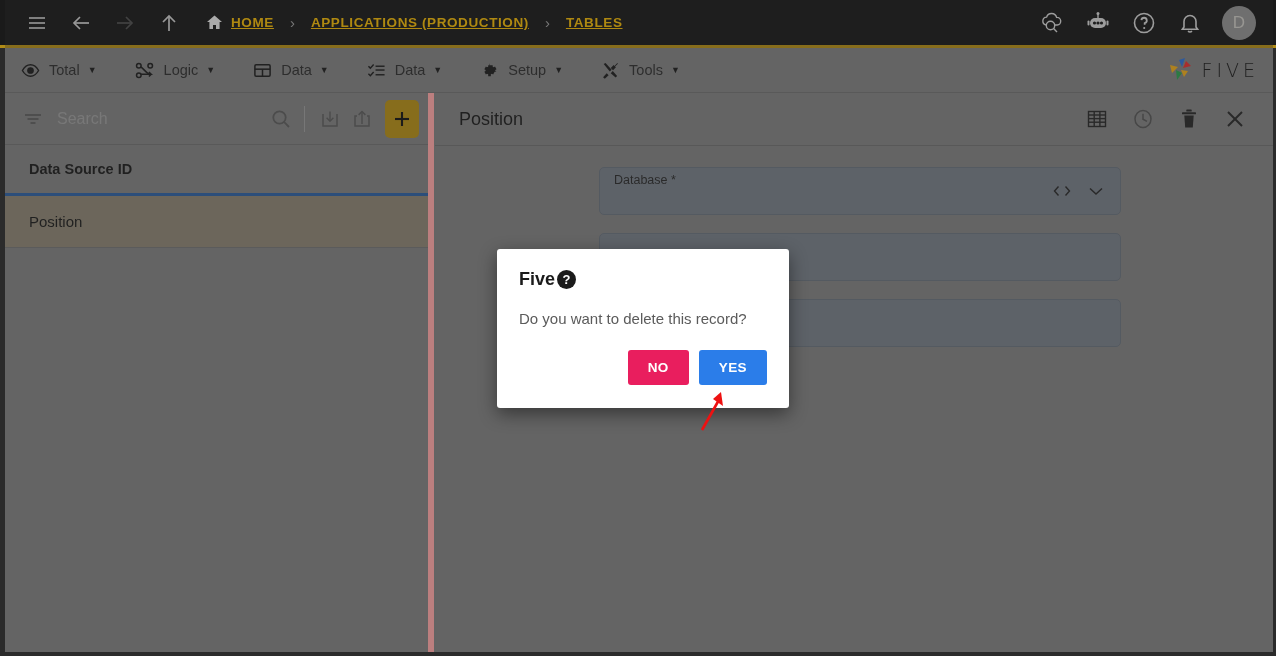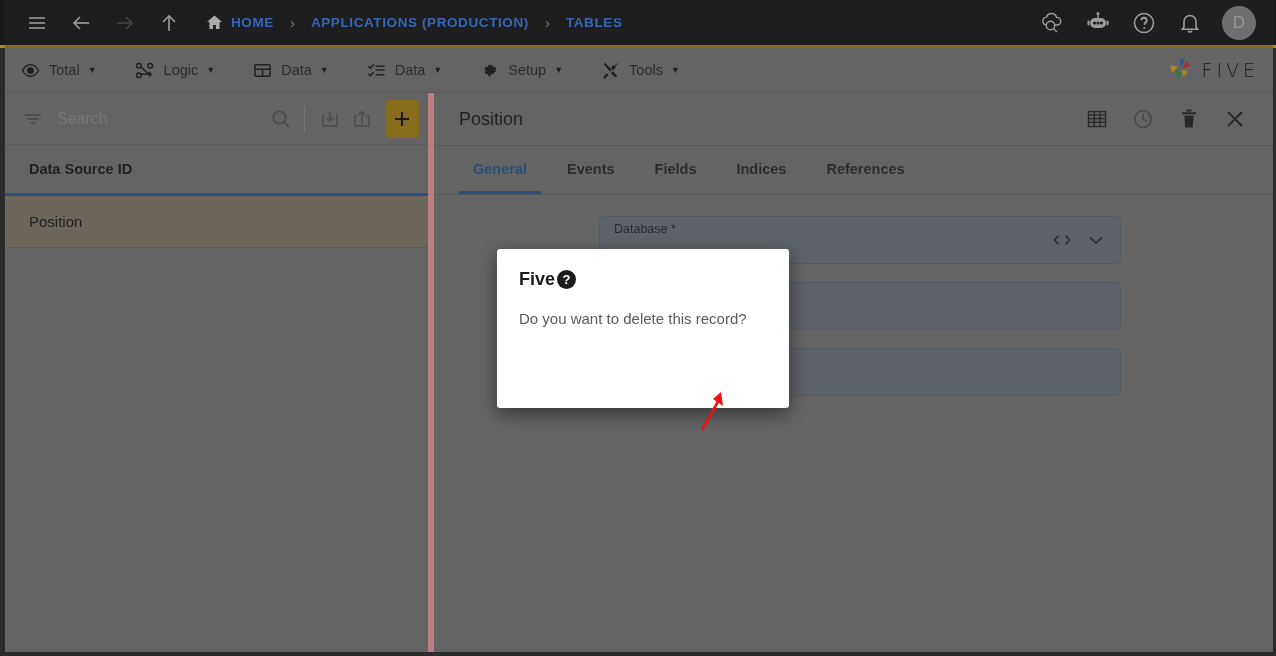--- a/index.html
+++ b/index.html
@@ -26,22 +26,22 @@
     border-bottom: 3px solid #b08b17;
   }
   .topbar-left { display: flex; align-items: center; padding-left: 22px; }
   .tb-icon {
     width: 30px; height: 30px; display: flex; align-items: center; justify-content: center;
     color: #c9c9c9; margin-right: 14px;
   }
   .tb-icon.dim { color: #4e4e4e; }
   .tb-icon svg { display: block; }
   .crumb {
-    display: flex; align-items: center; color: #3b82f6;
-    font-size: 13.5px; font-weight: bold; letter-spacing: .6px;
+    display: flex; align-items: center; color: #eab308;
+    font-size: 13.5px; font-weight: bold; letter-spacing: .6px; text-decoration: underline;
   }
   .crumb .home-ico { margin-right: 8px; color: #e2e2e2; display:flex; }
   .sep { color: #9a9a9a; margin: 0 16px; font-size: 15px; display:flex; align-items:center;}
   .topbar-right {
     margin-left: auto; display: flex; align-items: center; padding-right: 20px;
   }
   .topbar-right .tb-icon { margin-right: 18px; width: 28px; height: 28px; color:#d0d0d0; }
   .avatar {
     width: 34px; height: 34px; border-radius: 50%;
     background: #8e8e8e; color: #c8c6c0;
@@ -442,37 +442,20 @@
         </span>
         <span class="rp-ico">
           <svg width="22" height="22" viewBox="0 0 22 22" stroke="currentColor" stroke-width="1.9">
             <line x1="4" y1="4" x2="18" y2="18"></line>
               <line x1="18" y1="4" x2="4" y2="18"></line>
           </svg>
         </span>
       </div>
     </div>
 
-    <div class="tabs">
-      <div class="tab active">
-        <span>General</span>
-      </div>
-      <div class="tab">
-        <span>Events</span>
-      </div>
-      <div class="tab">
-        <span>Fields</span>
-      </div>
-      <div class="tab">
-        <span>Indices</span>
-      </div>
-      <div class="tab">
-        <span>References</span>
-      </div>
-    </div>
 
     <div class="form-area">
       <div class="field">
         <span class="field-label">Database *</span>
         <span class="field-icons">
           <span class="fi">
             <svg width="20" height="16" viewBox="0 0 20 16" fill="none" stroke="currentColor" stroke-width="1.4">
               <polyline points="6.5,3.5 2.5,8 6.5,12.5"></polyline>
                 <polyline points="13.5,3.5 17.5,8 13.5,12.5"></polyline>
             </svg>
@@ -494,20 +477,24 @@
   </div>
 
   <div class="overlay"></div>
 
   <div class="dialog">
     <div class="dlg-title">
       <span>Five</span>
       <span class="qmark">?</span>
     </div>
     <div class="dlg-msg">Do you want to delete this record?</div>
+    <div class="dlg-btns">
+      <button class="btn btn-no">NO</button>
+      <button class="btn btn-yes">YES</button>
+    </div>
   </div>
 
   <svg class="pointer-arrow" width="40" height="50" viewBox="0 0 40 50">
     <line x1="9" y1="42" x2="27" y2="10" stroke="#ee1111" stroke-width="2.6"></line>
     <polygon points="28,4 30,18 20,11" fill="#ee1111"></polygon>
   </svg>
 
 </div>
 
 </body></html>

